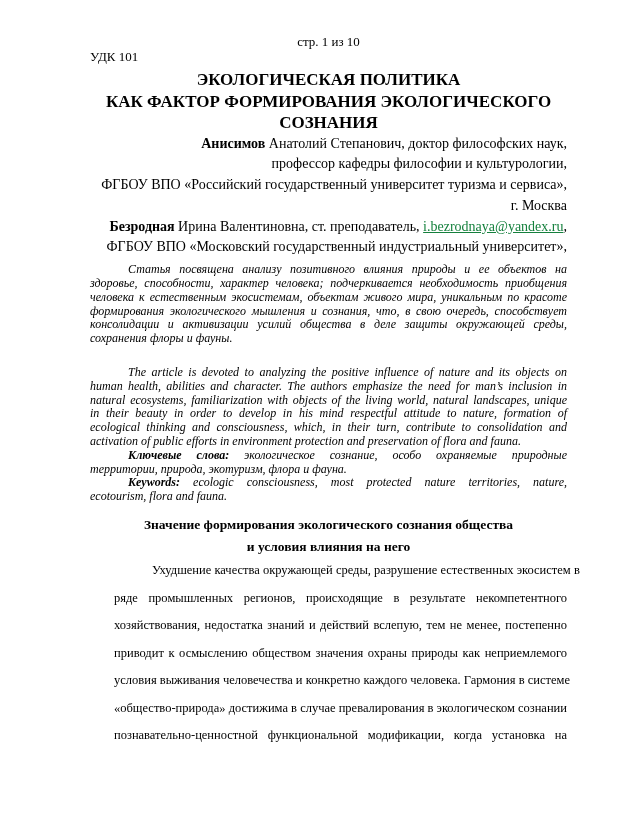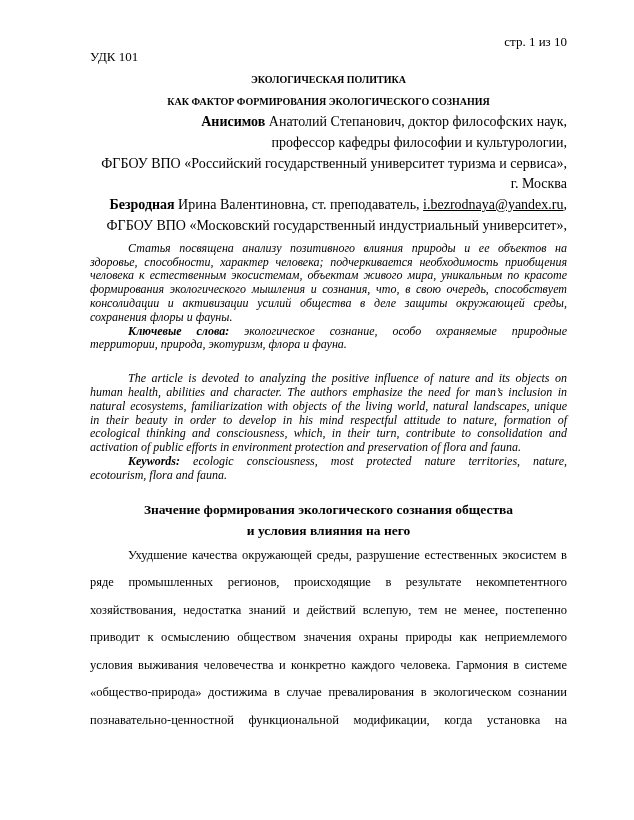--- a/index.html
+++ b/index.html
@@ -5,29 +5,29 @@
   html,body{margin:0;padding:0;background:#ffffff;}
   .page{
     position:relative;
     width:634px;height:820px;
     box-sizing:border-box;
     background:#ffffff;color:#000000;
     font-family:"Liberation Serif","DejaVu Serif",serif;
     padding:34px 67px 0 90px;
     overflow:hidden;
   }
-  .page-number{font-size:13px;line-height:15px;text-align:right;}
+  .page-number{font-size:13px;line-height:15px;text-align:center;}
   .udk{font-size:13px;line-height:15px;}
-  .title{margin-top:5px;font-weight:bold;text-align:center;font-size:10px;line-height:21.5px;}
+  .title{margin-top:5px;font-weight:bold;text-align:center;font-size:17px;line-height:21.5px;}
   .authors{margin-top:0;font-size:14px;line-height:20.8px;text-align:right;}
   .abs{font-style:italic;font-size:12px;line-height:13.8px;}
   .abstract-ru{margin-top:5px;}
   .abstract-en{margin-top:20px;}
-  .section-heading{margin-top:16px;text-align:center;font-weight:bold;font-size:13.5px;line-height:21.5px;}
-  .body-par{font-size:12.5px;line-height:27.5px;}
+  .section-heading{margin-top:10px;text-align:center;font-weight:bold;font-size:13.5px;line-height:21.5px;}
+  .body-par{font-size:12.5px;line-height:27.5px;margin-left:24px;}
   .ln{min-height:1em;}
   .jl{text-align:justify;text-align-last:justify;white-space:nowrap;}
   .ind{text-indent:38px;}
   .email-link{text-decoration:underline;cursor:pointer;}
   b{font-weight:bold;}
 </style>
 </head>
 <body>
 
 <div class="page">
@@ -39,45 +39,45 @@
   <div class="title">
     <div class="ln">ЭКОЛОГИЧЕСКАЯ ПОЛИТИКА</div>
     <div class="ln">КАК ФАКТОР ФОРМИРОВАНИЯ ЭКОЛОГИЧЕСКОГО СОЗНАНИЯ</div>
   </div>
 
   <div class="authors">
       <div class="ln"><b>Анисимов</b><span> Анатолий Степанович, доктор философских наук,</span></div>
       <div class="ln"><span>профессор кафедры философии и культурологии,</span></div>
       <div class="ln"><span>ФГБОУ ВПО «Российский государственный университет туризма и сервиса»,</span></div>
       <div class="ln"><span>г. Москва</span></div>
-      <div class="ln"><b>Безродная</b><span> Ирина Валентиновна, ст. преподаватель, </span><a class="email-link" style="color: #000000; text-decoration: underline;">i.bezrodnaya@yandex.ru</a><span>,</span></div>
+      <div class="ln"><b>Безродная</b><span> Ирина Валентиновна, ст. преподаватель, </span><a class="email-link" style="color: #15803d; text-decoration: underline;">i.bezrodnaya@yandex.ru</a><span>,</span></div>
       <div class="ln"><span>ФГБОУ ВПО «Московский государственный индустриальный университет»,</span></div>
     </div>
 
   <div class="abs abstract-ru">
       <div class="ln jl ind"><span>Статья посвящена анализу позитивного влияния природы и ее объектов на</span></div>
       <div class="ln jl"><span>здоровье, способности, характер человека; подчеркивается необходимость приобщения</span></div>
       <div class="ln jl"><span>человека к естественным экосистемам, объектам живого мира, уникальным по красоте</span></div>
       <div class="ln jl"><span>формирования экологического мышления и сознания, что, в свою очередь, способствует</span></div>
       <div class="ln jl"><span>консолидации и активизации усилий общества в деле защиты окружающей среды,</span></div>
       <div class="ln"><span>сохранения флоры и фауны.</span></div>
     </div>
 
-  <div class="abs">
-      <div class="ln jl ind"><b>Ключевые слова:</b><span> экологическое сознание, особо охраняемые природные</span></div>
-      <div class="ln"><span>территории, природа, экотуризм, флора и фауна.</span></div>
-    </div>
-
   <div class="abs abstract-en">
       <div class="ln jl ind"><span>The article is devoted to analyzing the positive influence of nature and its objects on</span></div>
       <div class="ln jl"><span>human health, abilities and character. The authors emphasize the need for man’s inclusion in</span></div>
       <div class="ln jl"><span>natural ecosystems, familiarization with objects of the living world, natural landscapes, unique</span></div>
       <div class="ln jl"><span>in their beauty in order to develop in his mind respectful attitude to nature, formation of</span></div>
       <div class="ln jl"><span>ecological thinking and consciousness, which, in their turn, contribute to consolidation and</span></div>
       <div class="ln"><span>activation of public efforts in environment protection and preservation of flora and fauna.</span></div>
+    </div>
+
+  <div class="abs">
+      <div class="ln jl ind"><b>Ключевые слова:</b><span> экологическое сознание, особо охраняемые природные</span></div>
+      <div class="ln"><span>территории, природа, экотуризм, флора и фауна.</span></div>
     </div>
 
   <div class="abs">
       <div class="ln jl ind"><b>Keywords:</b><span> ecologic consciousness, most protected nature territories, nature,</span></div>
       <div class="ln"><span>ecotourism, flora and fauna.</span></div>
     </div>
 
   <div class="section-heading">
     <div class="ln">Значение формирования экологического сознания общества</div>
     <div class="ln">и условия влияния на него</div>

